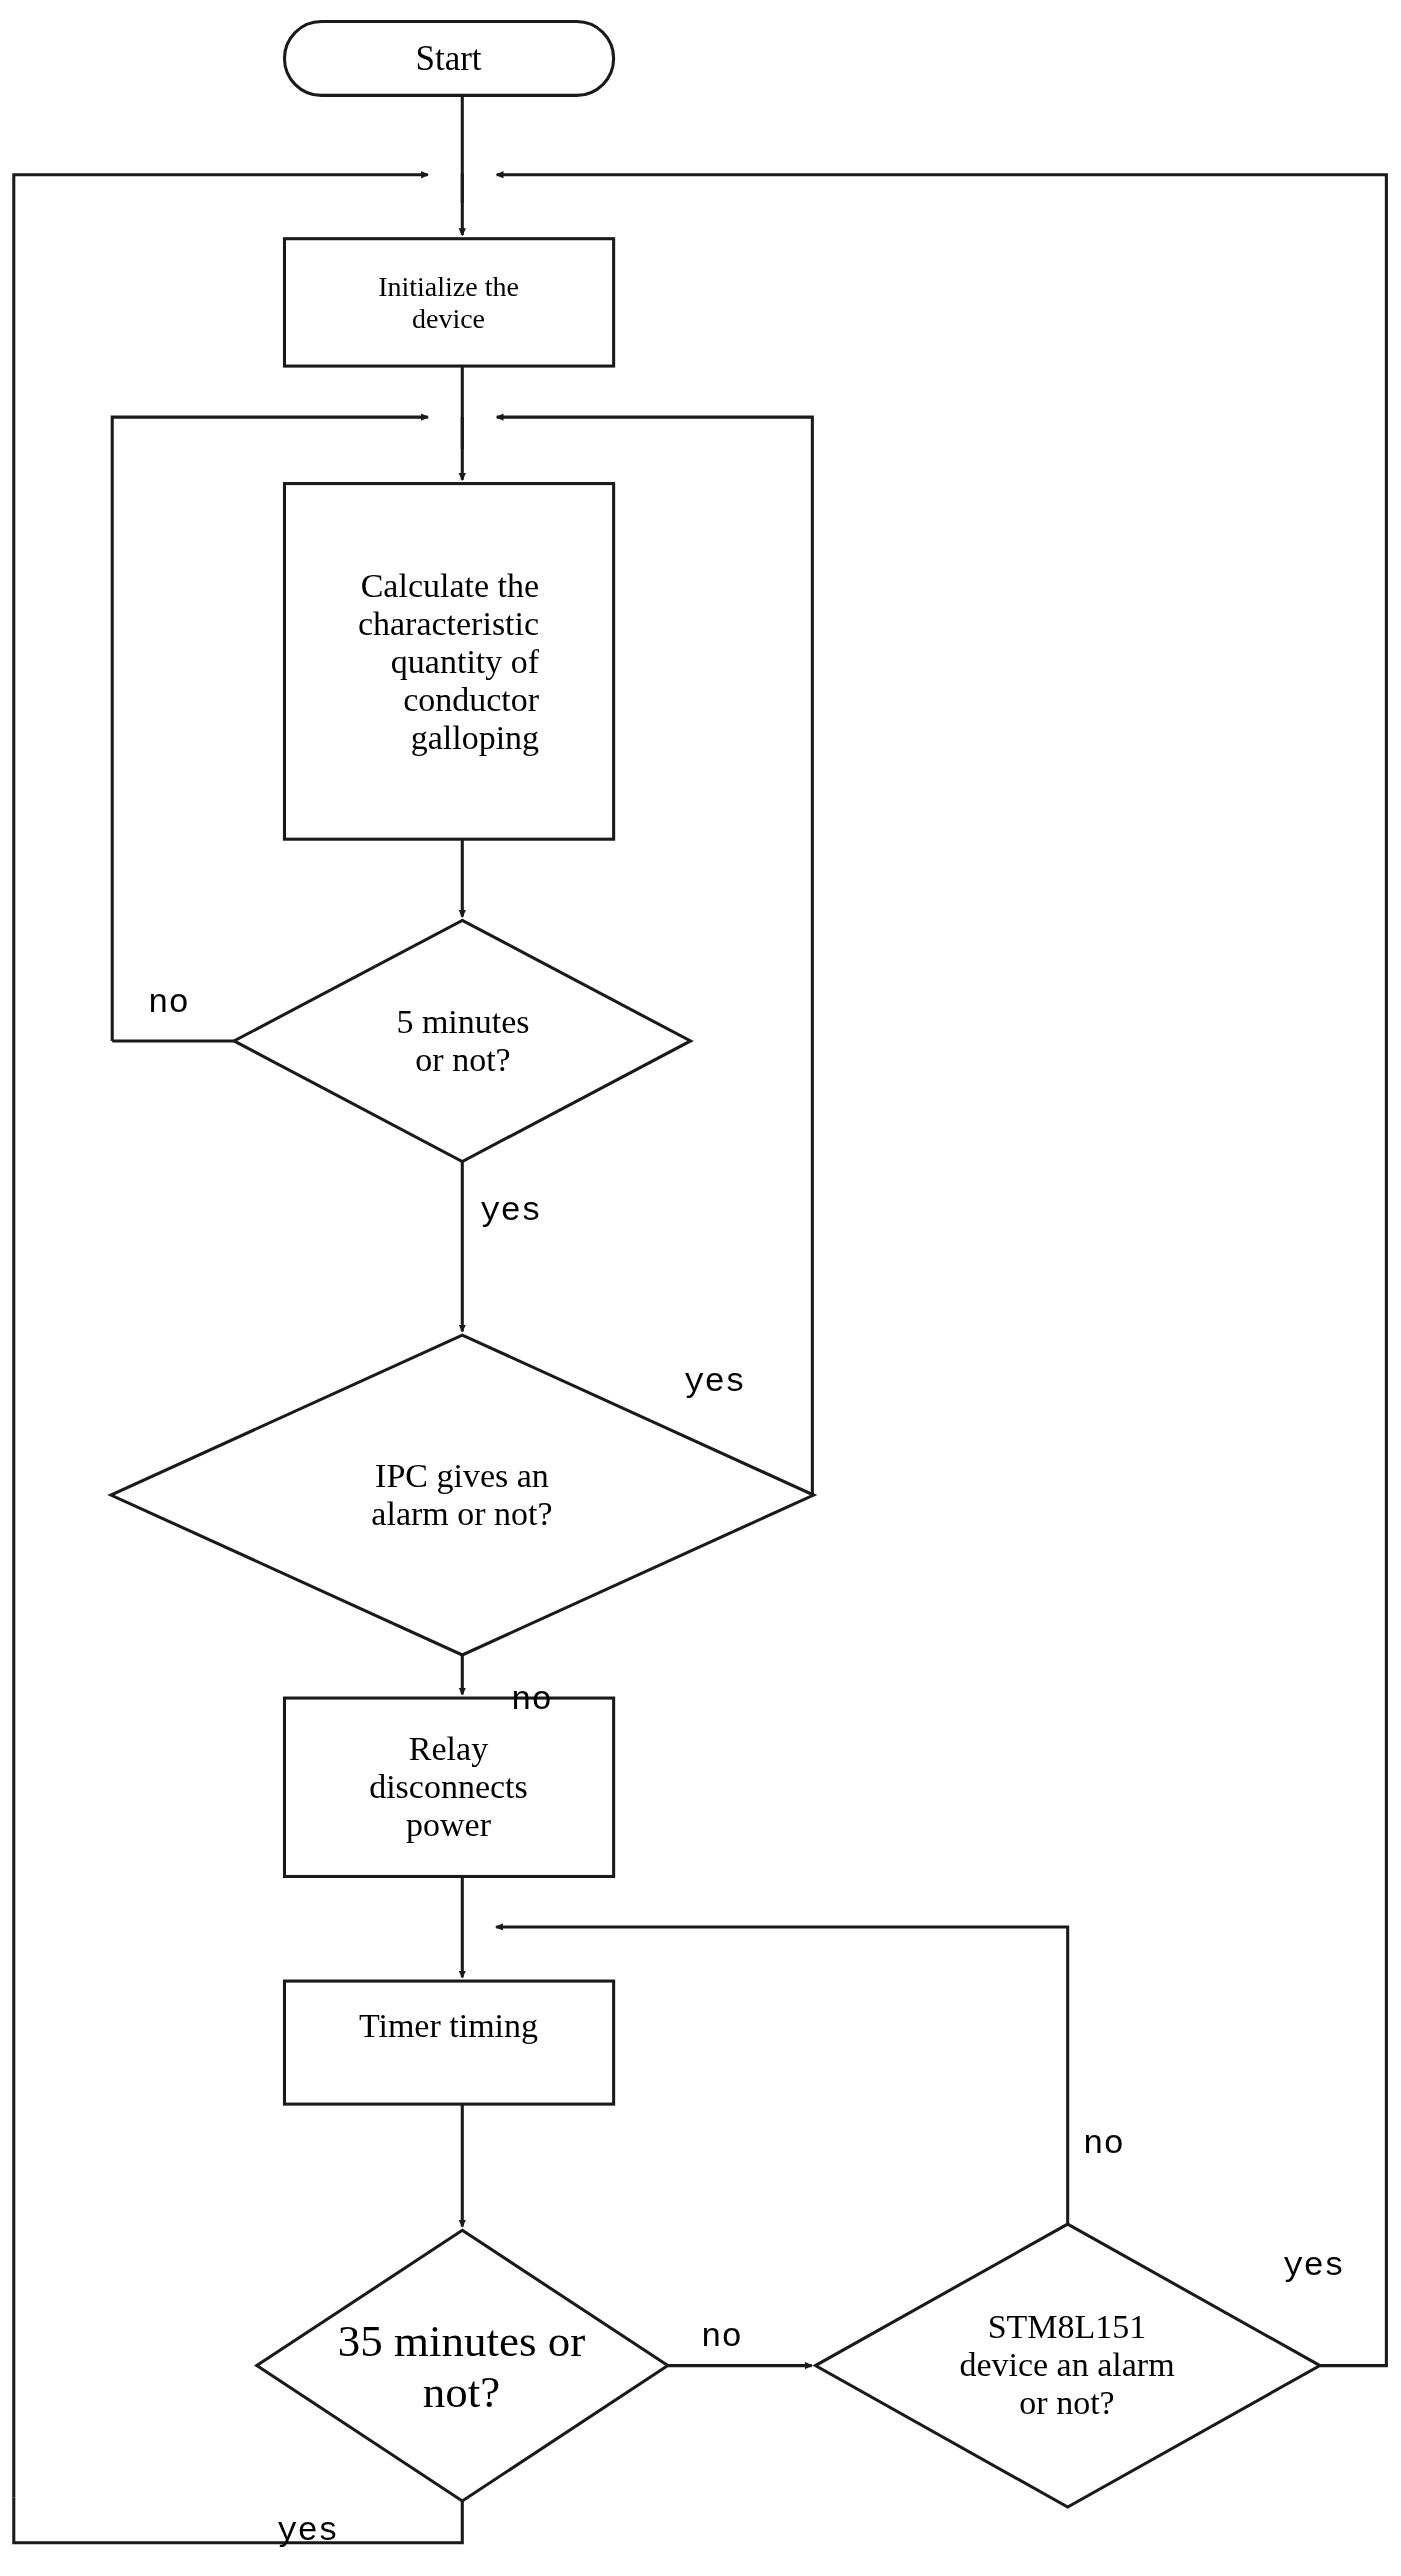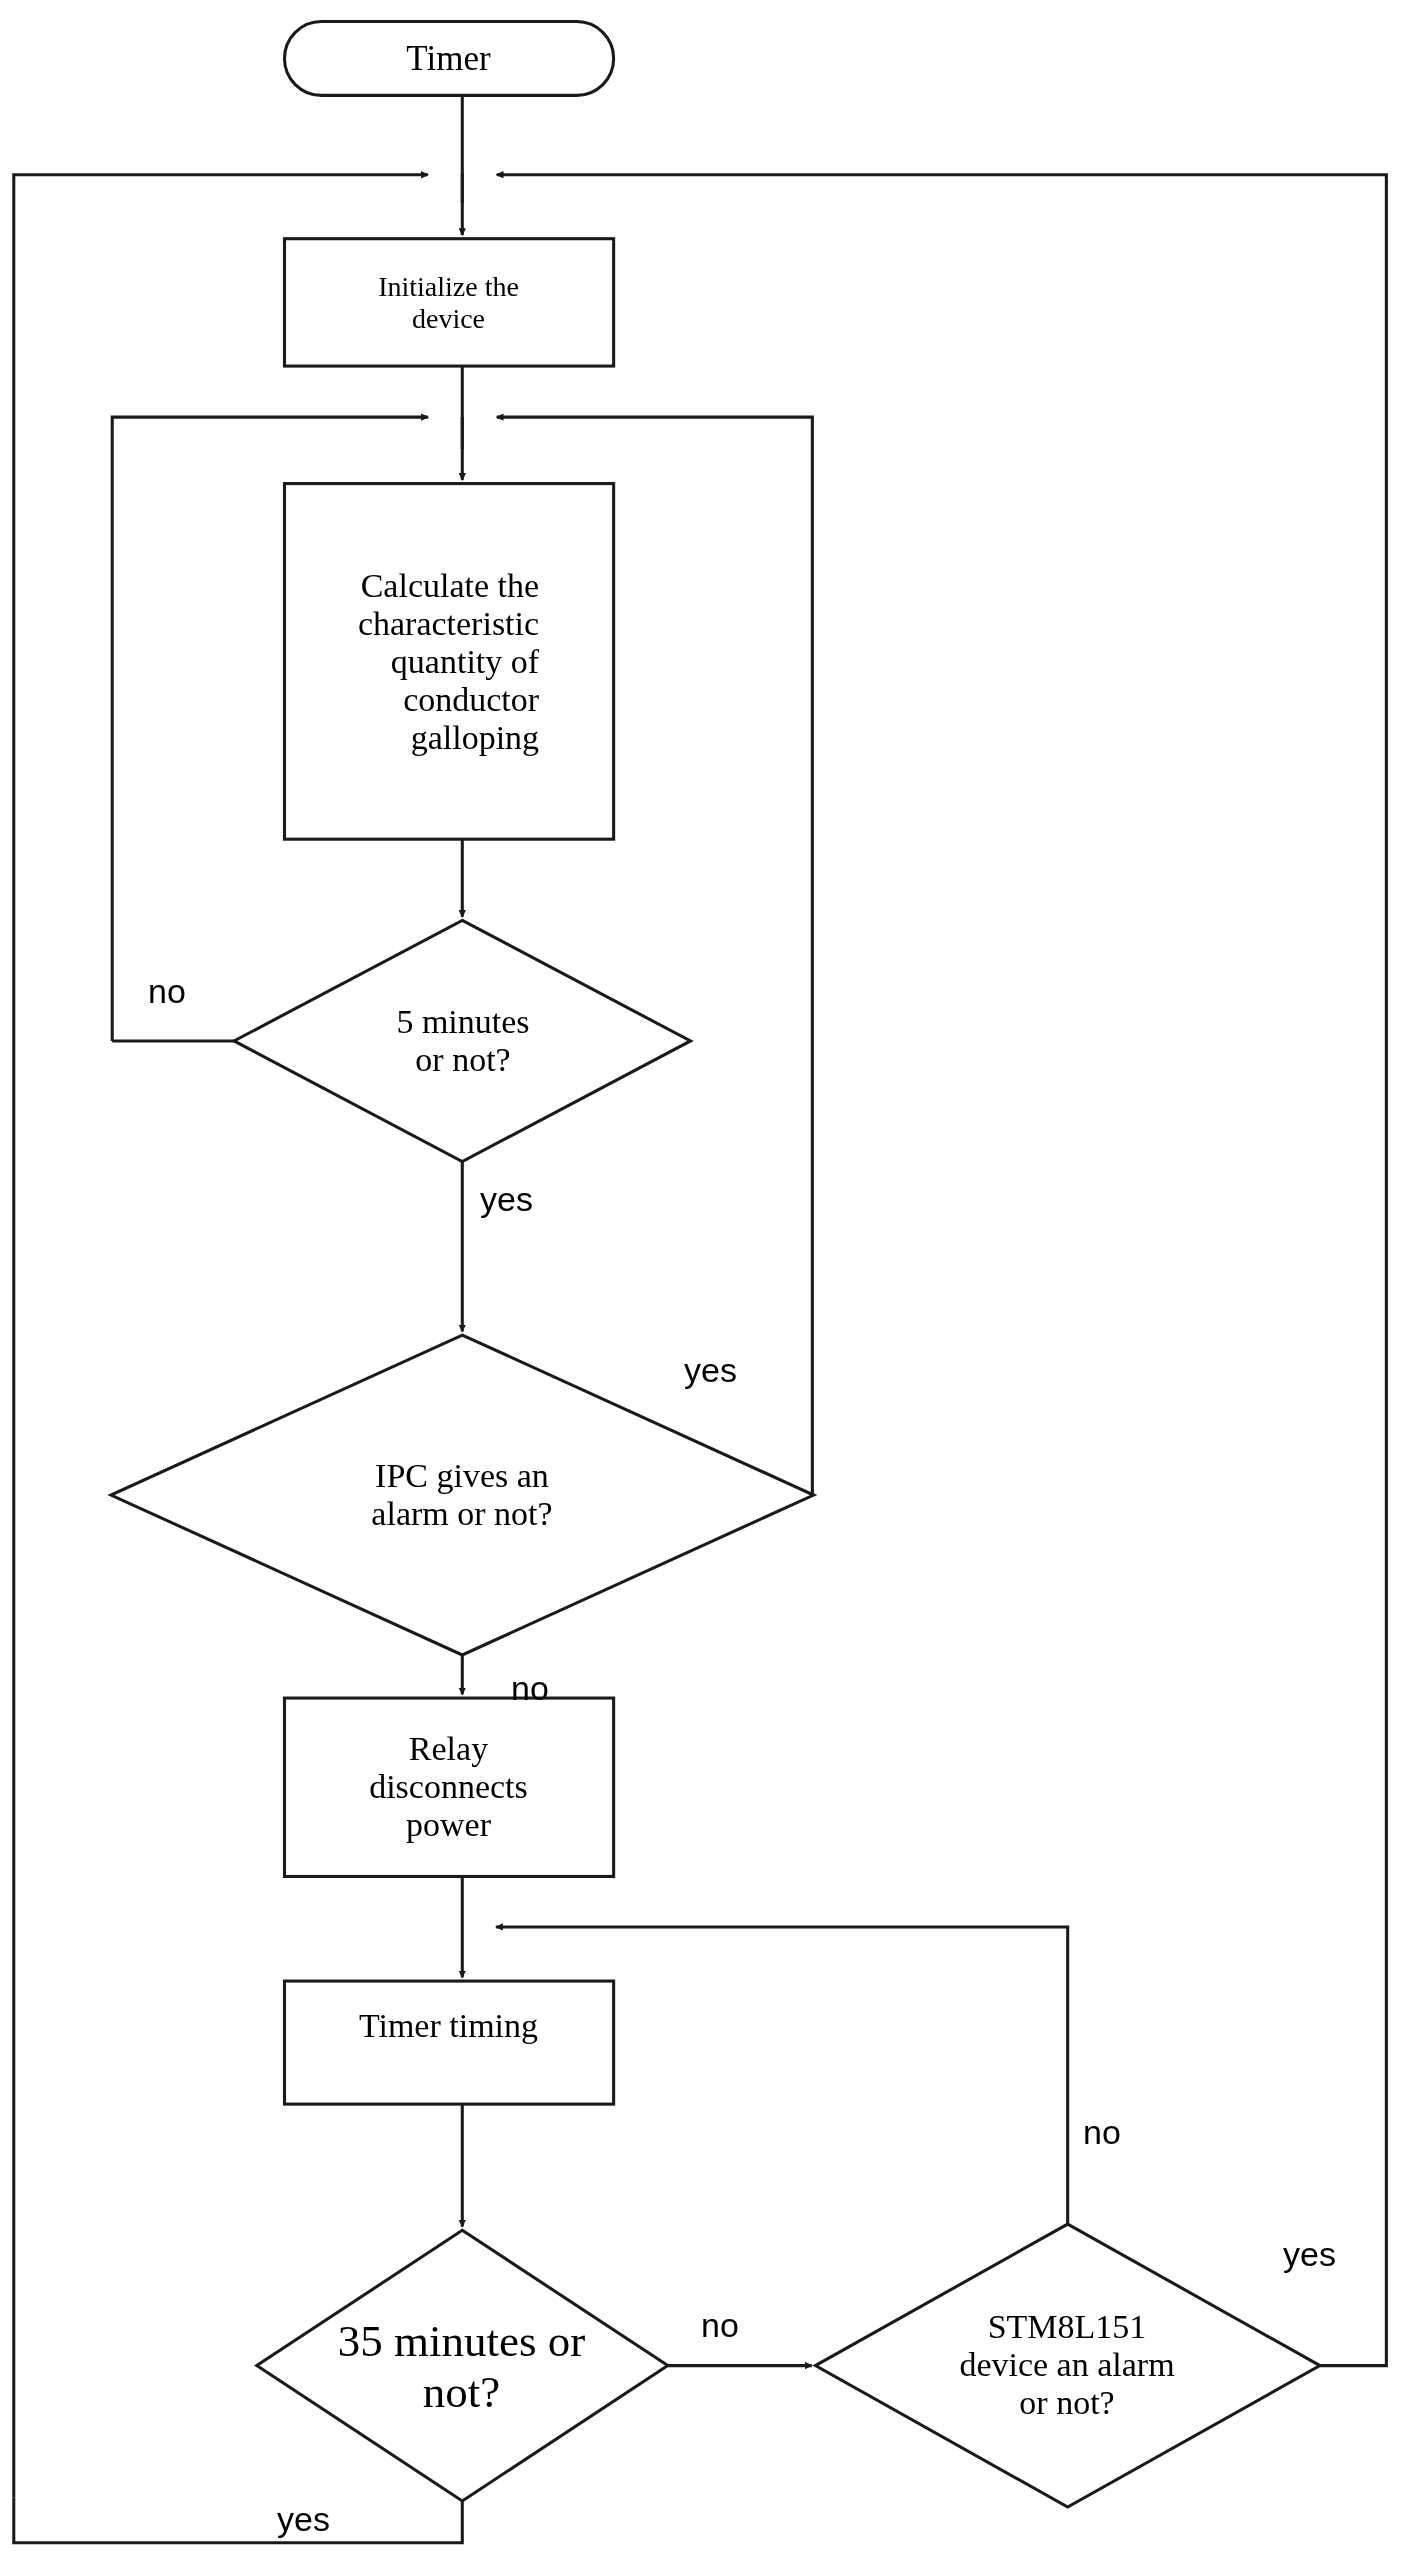--- a/index.html
+++ b/index.html
@@ -11,23 +11,24 @@
     display:flex;align-items:center;justify-content:center;
     text-align:center;
     font-family:"Liberation Serif", serif;
     color:#000;
     white-space:pre-line;
     line-height:1.12;
     pointer-events:none;
   }
   .edge-label{
     position:absolute;
-    font-family:Liberation Sans, sans-serif;
+    font-family:Liberation Mono, monospace;
     color:#000;
     white-space:nowrap;
+    margin-top:12px;
   }
 </style>
 </head>
 <body>
 
 <div id="stage">
 
   <svg id="flow-svg" viewBox="0 0 2278 4187" xmlns="http://www.w3.org/2000/svg">
     <defs>
       <marker id="arrow" markerWidth="13" markerHeight="13" refX="11" refY="6" orient="auto" markerUnits="userSpaceOnUse">
@@ -82,21 +83,21 @@
       <path d="M751,3050 L751,3214" stroke-width="5" marker-end="url(#arrow)"></path>
 
       <path d="M1735,3615 L1735,3132 L806,3132" stroke-width="5" marker-end="url(#arrow)"></path>
 
       <path d="M751,3420 L751,3619" stroke-width="5" marker-end="url(#arrow)"></path>
 
       <path d="M1085,3845 L1319,3845" stroke-width="5" marker-end="url(#arrow)"></path>
     </g>
   </svg>
 
-  <div class="node-text" style="left:284px;top:21.5px;width:329px;height:74px;font-size:35px;">Timer</div>
+  <div class="node-text" style="left:284px;top:21.5px;width:329px;height:74px;font-size:35px;">Start</div>
 
   <div class="node-text" style="left:284px;top:239px;width:329px;height:127px;font-size:28px;">Initialize the
 device</div>
 
   <div class="node-text" style="left:284px;top:484px;width:329px;height:356px;font-size:34px;text-align:right;">Calculate the
 characteristic
 quantity of
 conductor
 galloping</div>
 

